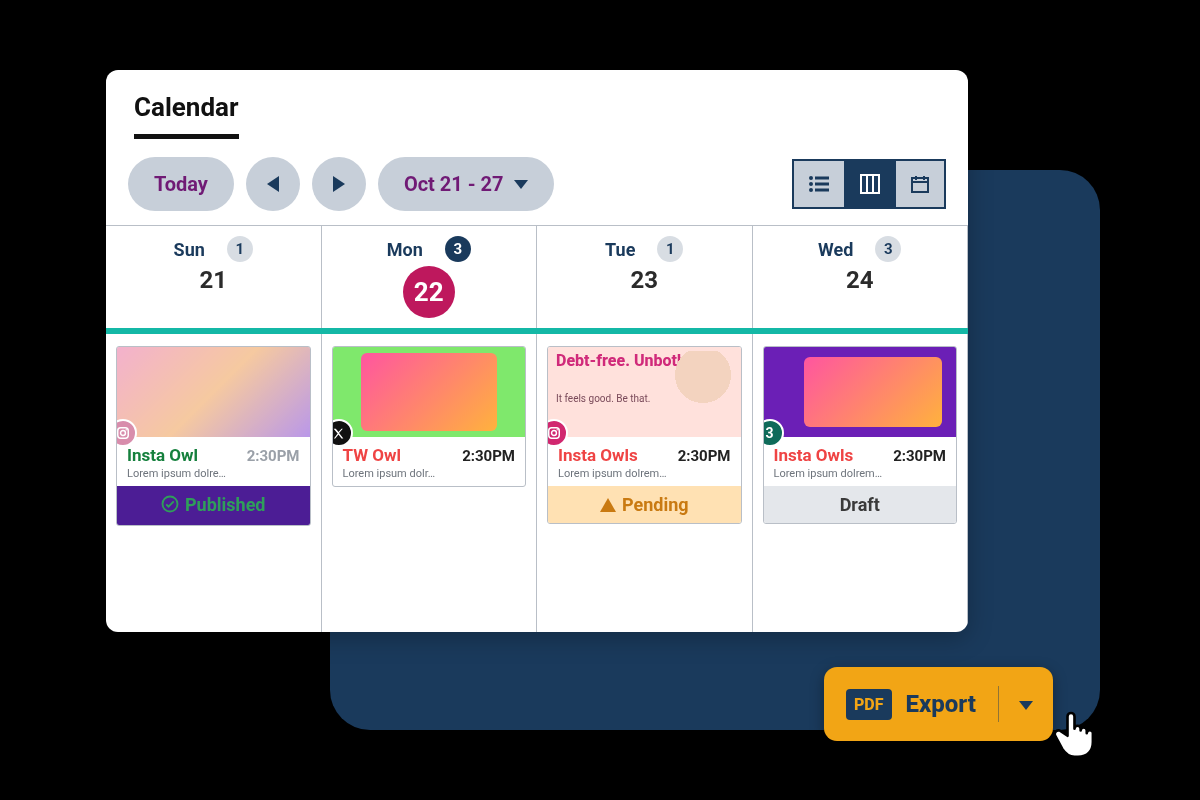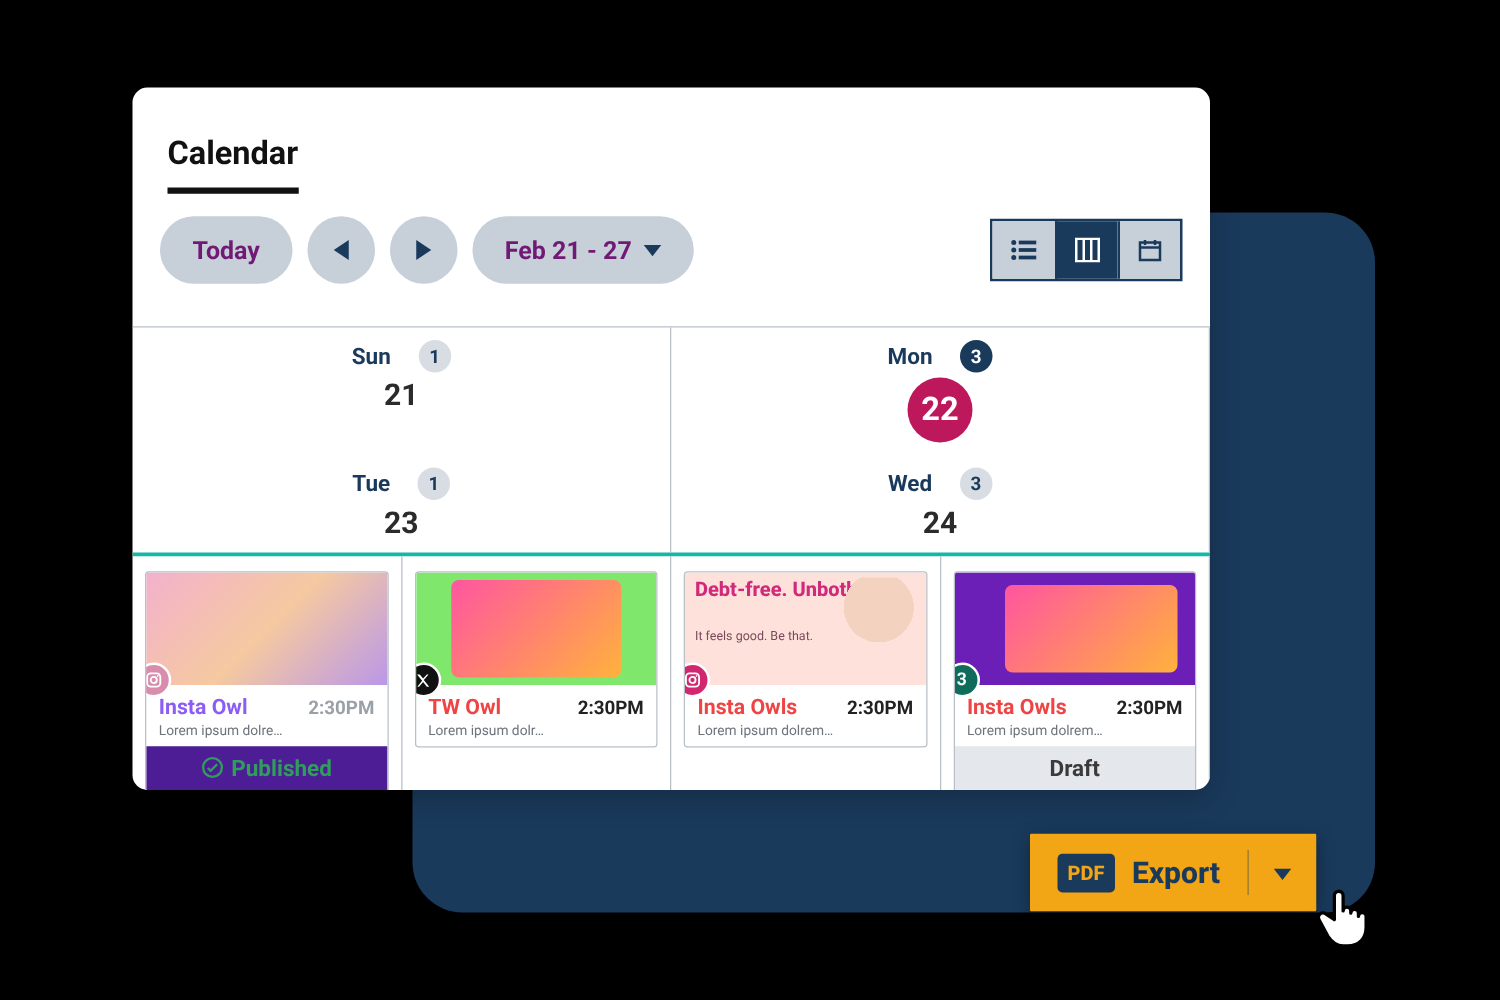--- a/index.html
+++ b/index.html
@@ -25,21 +25,21 @@
     left: 106px;
     top: 70px;
     width: 862px;
     height: 562px;
     background: #fff;
     border-radius: 12px;
     box-shadow: 0 6px 24px rgba(0,0,0,.25);
     overflow: hidden;
   }
   
-  .tabs { display: flex; padding: 38px 28px 0 28px; }
+  .tabs { display: flex; padding: 22px 28px 0 28px; }
   .tab { font-size: 26px; font-weight: 500; color: #3d3d3d; padding-bottom: 12px; cursor: pointer; }
   .tab.active { color: #111; font-weight: 700; border-bottom: 5px solid #111; }
   
   .toolbar {
     display: flex; align-items: center; gap: 12px;
     padding: 18px 22px 14px 22px;
   }
   .pill {
     background: #c7cfd9;
     border-radius: 999px;
@@ -60,24 +60,23 @@
     display: inline-flex; border: 2px solid #1a3a5c; height: 50px;
   }
   .seg-btn {
     width: 50px; display:flex; align-items:center; justify-content:center;
     background: #c7cfd9; color:#1a3a5c; cursor:pointer;
   }
   .seg-btn + .seg-btn { border-left: 2px solid #1a3a5c; }
   .seg-btn.active { background: #1a3a5c; color: #fff; }
   
   .days {
-    display: grid; grid-template-columns: repeat(2, 1fr);
+    display: grid; grid-template-columns: repeat(4, 1fr);
     border-top: 1px solid #b9bfc7;
-    border-bottom: 3px solid #14b8a6;
-    margin-top: 20px;
+    border-bottom: 6px solid #14b8a6;
   }
   .day-h {
     border-right: 1px solid #b9bfc7;
     padding: 10px 12px 10px 12px;
     text-align: center;
   }
   .day-row1 { display:flex; align-items:center; justify-content:center; gap:22px; }
   .dow { color:#1a3a5c; font-weight:700; font-size:18px; }
   .count {
     width:26px; height:26px; border-radius:50%;
@@ -129,21 +128,21 @@
     display:flex; align-items:center; justify-content:center;
     color:#fff; font-size:14px; font-weight:700;
     border:2px solid #fff;
   }
   .ig { background:#d1276f; }
   .tw { background:#111; }
   .num { background:#0f6b5a; font-size:14px; }
   .meta { padding: 8px 10px 6px 10px; }
   .meta-row { display:flex; justify-content:space-between; align-items:baseline; }
   .acct { font-weight:700; font-size:17px; color:#ef4444; }
-  .card.muted .acct { color:#8b5cf6; }
+  .card.muted .acct { color:#15803d; }
   .time { font-weight:700; color:#222; font-size:15px;}
   .card.muted .time { color:#9aa0a8; }
   .snippet { color:#6e747c; font-size:11px; margin-top:2px; white-space:nowrap; overflow:hidden; text-overflow:ellipsis;}
   .status {
     text-align:center; font-weight:700; font-size:18px;
     padding: 8px 0;
   }
   .status.published { background:#4c1d95; color:#2f9e5a; }
   .status.pending   { background:#ffe1b3; color:#c97a12; }
   .status.draft     { background:#e4e7eb; color:#3a3a3a; }
@@ -152,22 +151,22 @@
   .warn {
     width:0;height:0;border-left:8px solid transparent;border-right:8px solid transparent;border-bottom:14px solid #c97a12; display:inline-block; vertical-align:-1px; margin-right:6px;
   }
 
   
   .export {
     position:absolute;
     left: 824px; top: 667px;
     display:flex; align-items:center;
     background:#f2a515;
-    height:62px;
-    border-radius:1px;
+    height:74px;
+    border-radius:13px;
     box-shadow: 0 4px 14px rgba(0,0,0,.35);
     cursor:pointer;
   }
   .export-main { display:flex; align-items:center; gap:14px; padding:0 22px; }
   .pdf-chip {
     background:#1a3a5c; color:#f2a515; font-weight:800; font-size:16px;
     padding:6px 8px; border-radius:4px;
   }
   .export-label { color:#1a3a5c; font-weight:800; font-size:24px; }
   .export-div { width:1px; height:36px; background:rgba(26,58,92,.45); }
@@ -192,21 +191,21 @@
 
   <div class="toolbar">
     <div class="pill">Today</div>
     <div class="pill icon">
       <span class="chev left"></span>
     </div>
     <div class="pill icon">
       <span class="chev right"></span>
     </div>
     <div class="pill date-pill">
-      <span>Feb 21 - 27</span>
+      <span>Oct 21 - 27</span>
       <span class="caret-down"></span>
     </div>
     <div class="spacer"></div>
     <div class="seg">
       <div class="seg-btn">
         <svg width="22" height="18" viewBox="0 0 22 18">
             <circle cx="3" cy="3" r="2" fill="currentColor"></circle>
             <rect x="7" y="1.5" width="14" height="3" fill="currentColor"></rect>
             <circle cx="3" cy="9" r="2" fill="currentColor"></circle>
             <rect x="7" y="7.5" width="14" height="3" fill="currentColor"></rect>
@@ -328,20 +327,23 @@
               </svg>
           </span>
         </div>
         <div class="meta">
           <div class="meta-row">
             <span class="acct">Insta Owls</span>
             <span class="time">2:30PM</span>
           </div>
           <div class="snippet">Lorem ipsum dolrem…</div>
         </div>
+        <div class="status pending">
+          <span class="warn"></span><span>Pending</span>
+        </div>
       </div>
     </div>
 
     <div class="col">
       <div class="card">
         <div class="thumb purple-bg">
           <div class="shapebox" style="inset:10px 14px 10px 40px;"></div>
           <span class="platform-badge num">3</span>
         </div>
         <div class="meta">

